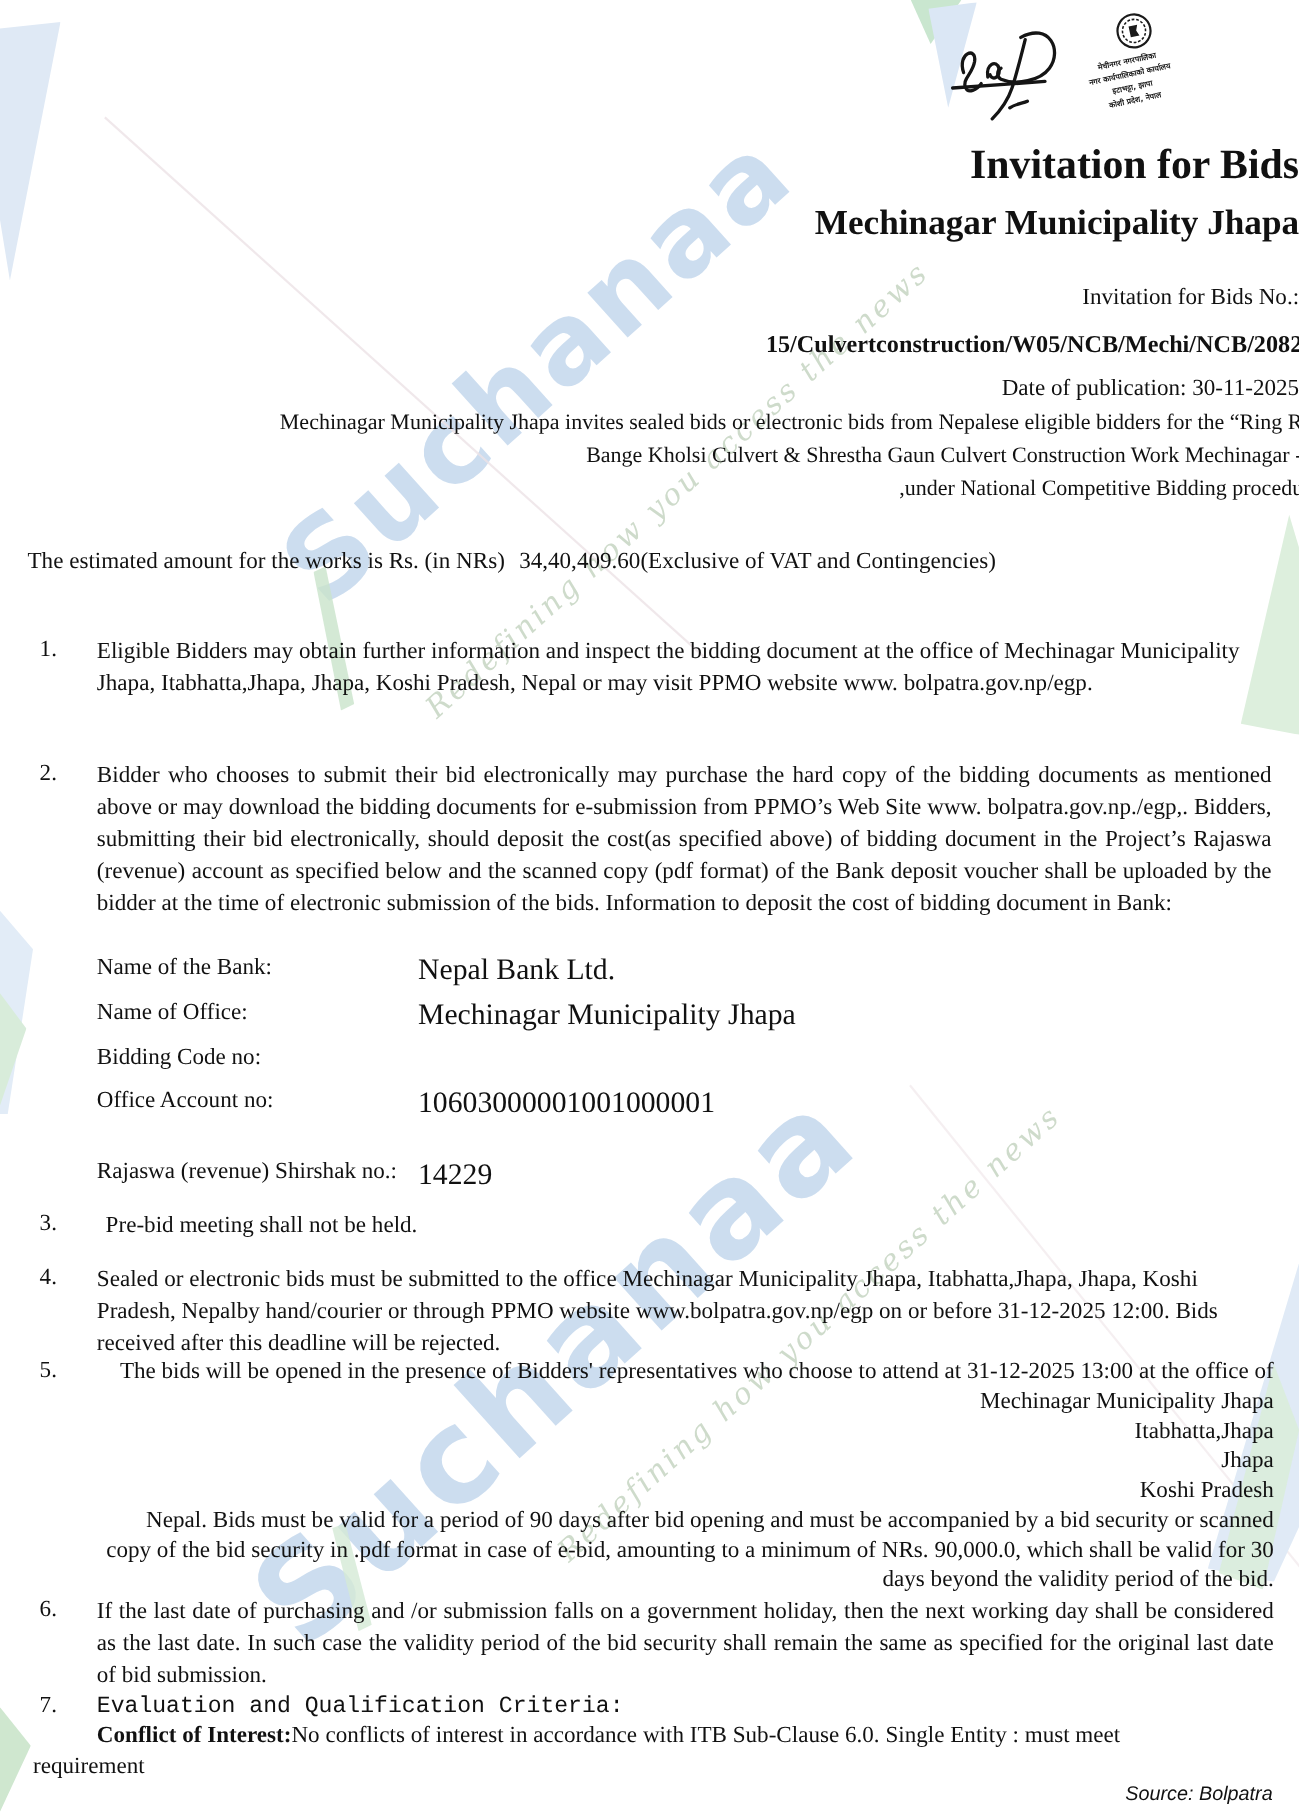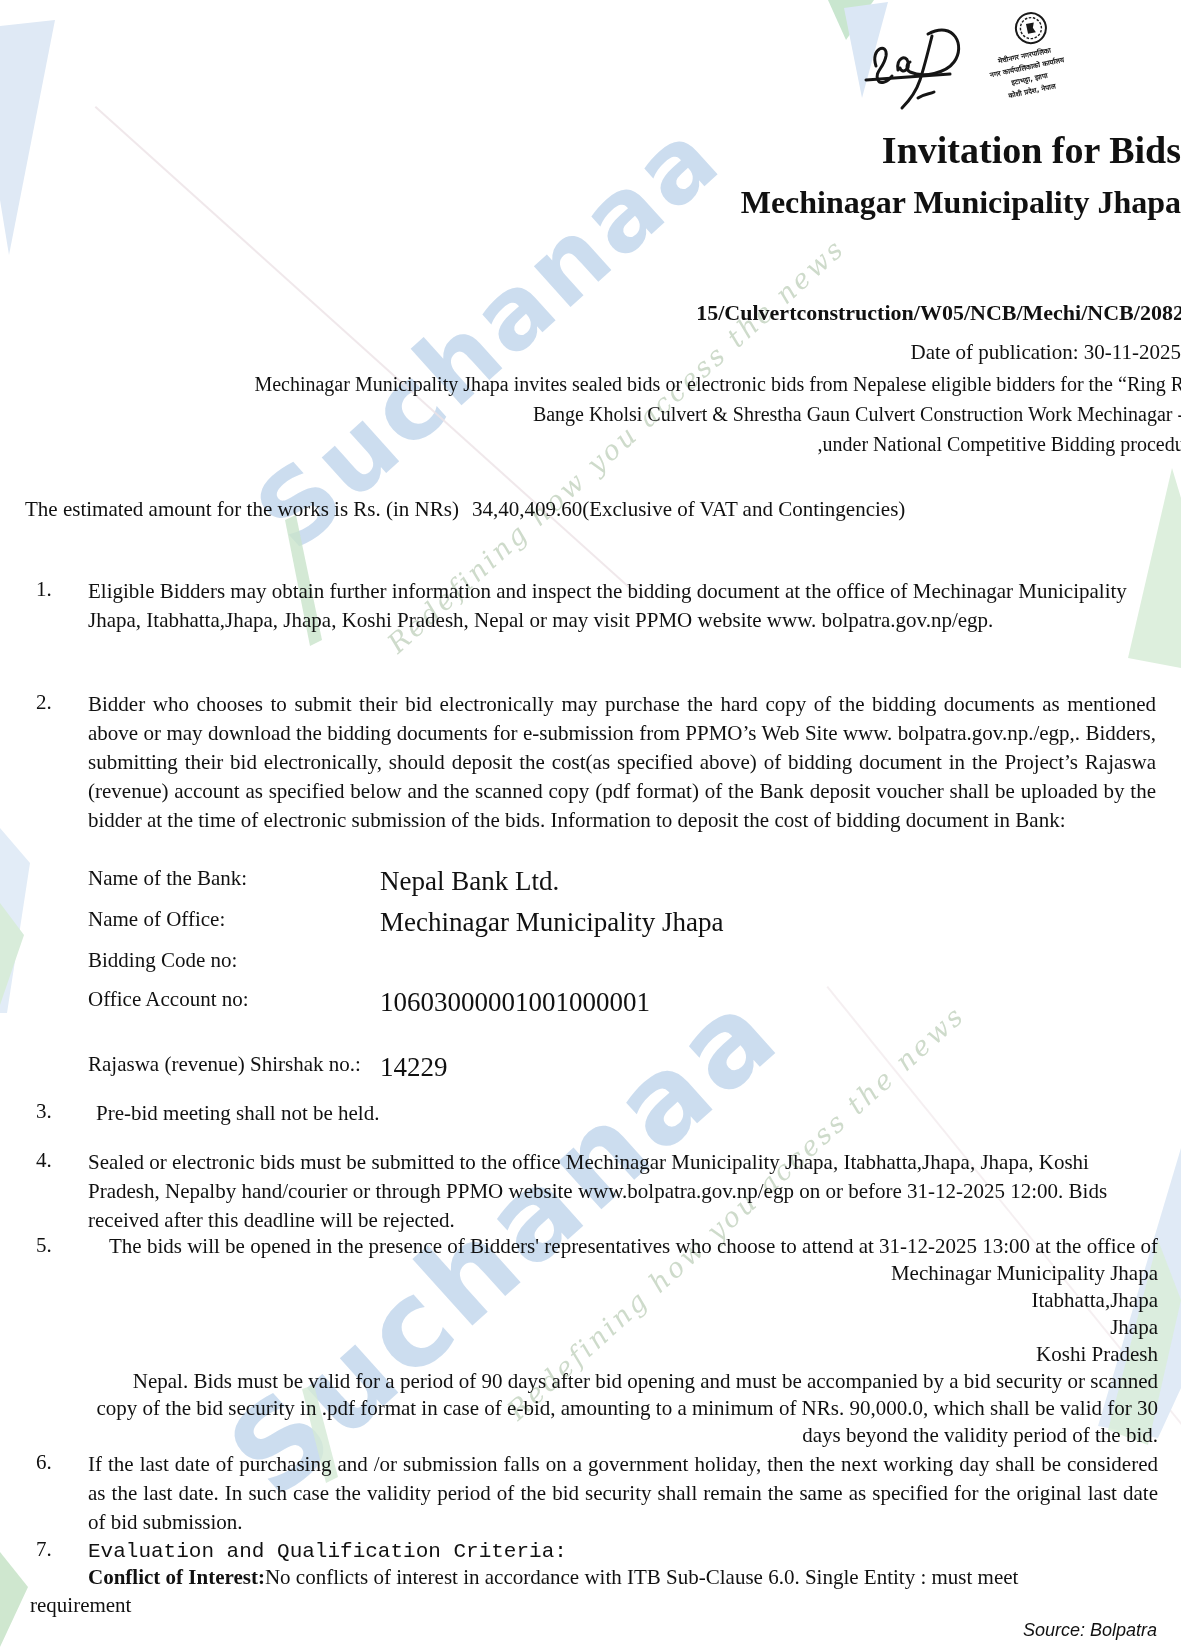--- a/index.html
+++ b/index.html
@@ -89,20 +89,21 @@
         <text x="50" y="50">मेचीनगर नगरपालिका</text>
         <text x="50" y="62">नगर कार्यपालिकाको कार्यालय</text>
         <text x="50" y="74">इटाभट्टा, झापा</text>
         <text x="50" y="86">कोशी प्रदेश, नेपाल</text>
       </g>
     </g>
   </svg>
 
   <div class="abs txt center title" style="top:128px;">Invitation for Bids</div>
   <div class="abs txt center subtitle" style="top:184px;">Mechinagar Municipality Jhapa</div>
+  <div class="abs txt center h21" style="top:257px;">Invitation for Bids No.:</div>
   <div class="abs txt center bidno" style="top:300px;padding-left:42px;">15/Culvertconstruction/W05/NCB/Mechi/NCB/2082/083</div>
   <div class="abs txt center h21" style="top:340px;">Date of publication: 30-11-2025</div>
   <div class="abs txt center para-center" style="top:369px;margin-left:32px;">Mechinagar Municipality Jhapa invites sealed bids or electronic bids from Nepalese eligible bidders for the  “Ring Road
 Bange Kholsi  Culvert  &amp; Shrestha Gaun Culvert Construction Work  Mechinagar -05”
 ,under National Competitive Bidding procedures.</div>
 
   <div class="abs txt" style="left:25px;top:497px;font-size:21px;white-space:nowrap;">
     <span>The estimated amount for the works is Rs. (in NRs)</span><span style="margin-left:13px;">34,40,409.60(Exclusive of VAT and Contingencies)</span>
   </div>
 

